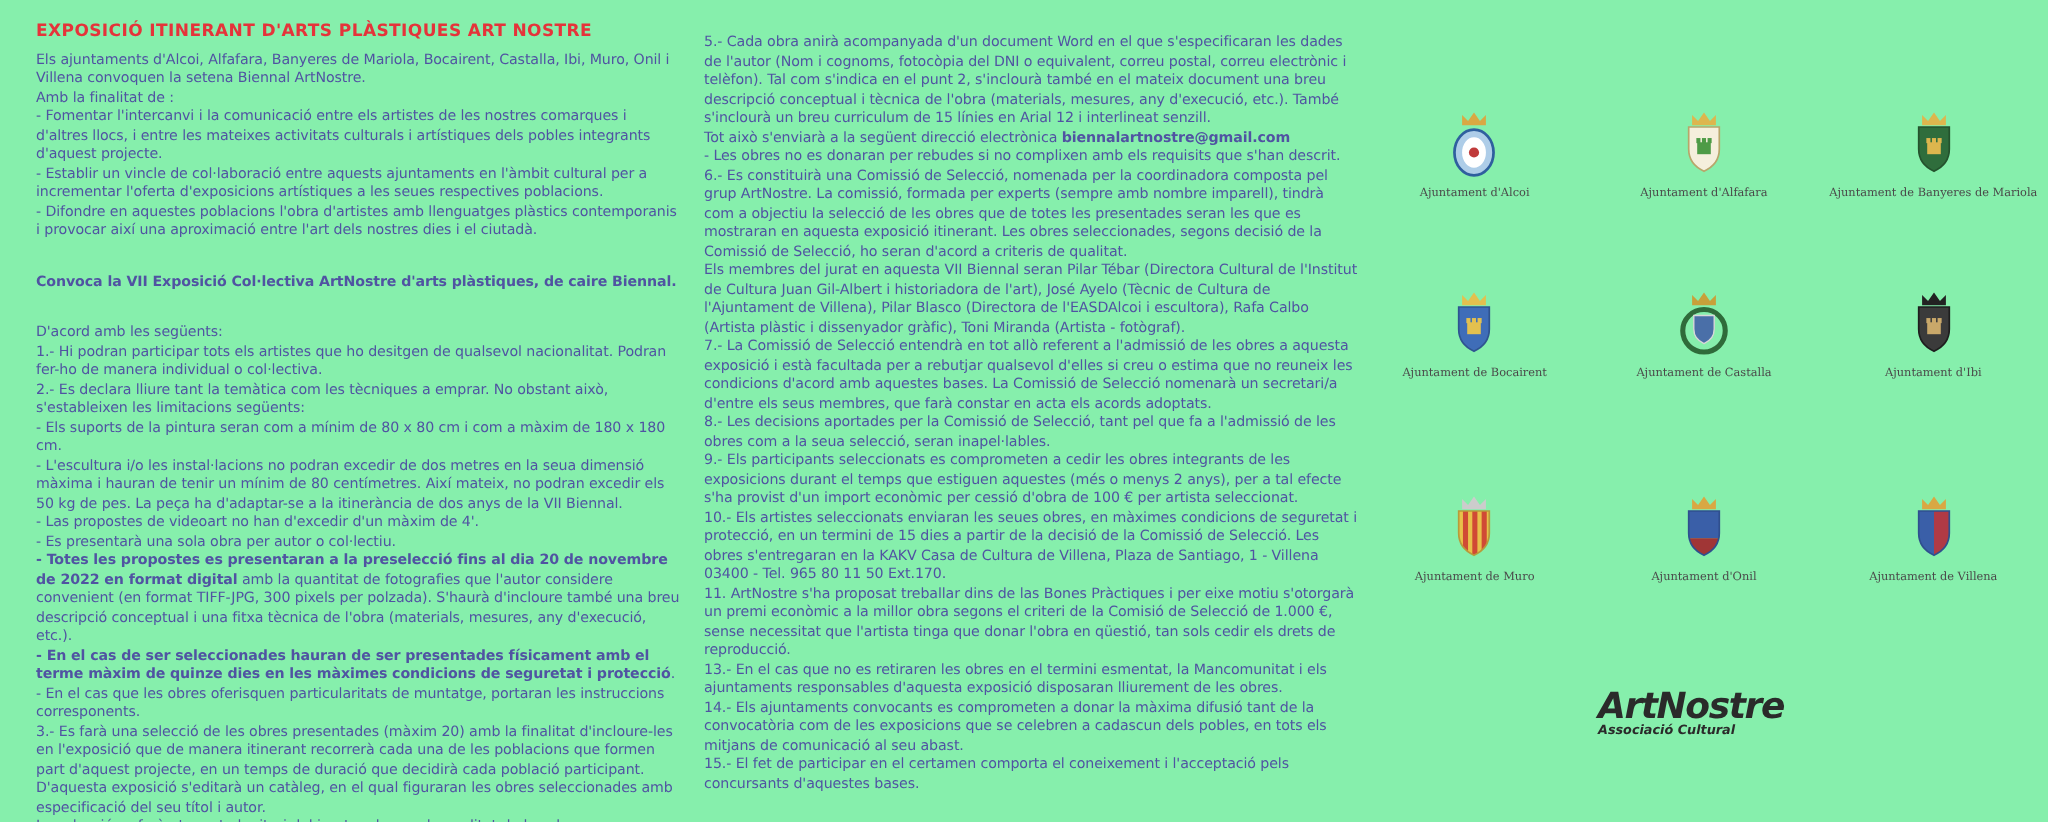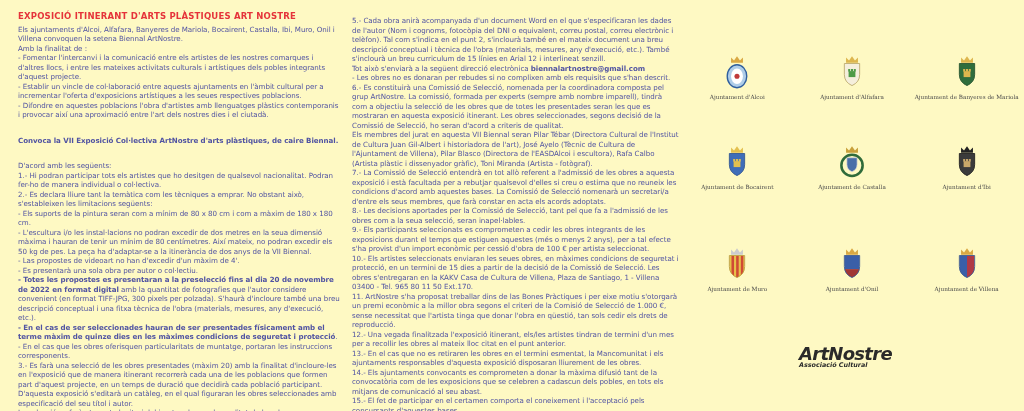--- a/index.html
+++ b/index.html
@@ -1,16 +1,16 @@
 <!DOCTYPE html>
 <html style="--body: #5053a2; --accent: #e5333a;"><head>
 <meta charset="utf-8">
 <style>
   html,body{margin:0;padding:0;background:#e9e9e9;}
-  .page{position:relative;width:1024px;height:411px;background:#fef9c3;overflow:hidden;
+  .page{position:relative;width:1024px;height:411px;background:#86efac;overflow:hidden;
         font-family:"DejaVu Sans",sans-serif;}
   .col{position:absolute;top:12px;font-size:7.1px;line-height:9.5px;color:var(--body,#5053a2);
        letter-spacing:-0.05px;}
   .col-left{left:18px;width:323px;}
   .col-mid{left:352px;width:327px;top:16px;}
   .doc-title{font-size:8.5px;font-weight:bold;color:var(--accent,#e5333a);margin:0 0 3px 0;
              letter-spacing:0.2px;}
   .col p{margin:0;}
   .col p.sb{margin-top:16px;}
   .b{font-weight:bold;}
@@ -59,21 +59,20 @@
         <p><span>5.- Cada obra anirà acompanyada d'un document Word en el que s'especificaran les dades de l'autor (Nom i cognoms, fotocòpia del DNI o equivalent, correu postal, correu electrònic i telèfon). Tal com s'indica en el punt 2, s'inclourà també en el mateix document una breu descripció conceptual i tècnica de l'obra (materials, mesures, any d'execució, etc.). També s'inclourà un breu curriculum de 15 línies en Arial 12 i interlineat senzill.</span></p>
         <p><span>Tot això s'enviarà a la següent direcció electrònica </span><span class="b">biennalartnostre@gmail.com</span></p>
         <p><span>- Les obres no es donaran per rebudes si no complixen amb els requisits que s'han descrit.</span></p>
         <p><span>6.- Es constituirà una Comissió de Selecció, nomenada per la coordinadora composta pel grup ArtNostre. La comissió, formada per experts (sempre amb nombre imparell), tindrà com a objectiu la selecció de les obres que de totes les presentades seran les que es mostraran en aquesta exposició itinerant. Les obres seleccionades, segons decisió de la Comissió de Selecció, ho seran d'acord a criteris de qualitat.</span></p>
         <p><span>Els membres del jurat en aquesta VII Biennal seran Pilar Tébar (Directora Cultural de l'Institut de Cultura Juan Gil-Albert i historiadora de l'art), José Ayelo (Tècnic de Cultura de l'Ajuntament de Villena), Pilar Blasco (Directora de l'EASDAlcoi i escultora), Rafa Calbo (Artista plàstic i dissenyador gràfic), Toni Miranda (Artista - fotògraf).</span></p>
         <p><span>7.- La Comissió de Selecció entendrà en tot allò referent a l'admissió de les obres a aquesta exposició i està facultada per a rebutjar qualsevol d'elles si creu o estima que no reuneix les condicions d'acord amb aquestes bases. La Comissió de Selecció nomenarà un secretari/a d'entre els seus membres, que farà constar en acta els acords adoptats.</span></p>
         <p><span>8.- Les decisions aportades per la Comissió de Selecció, tant pel que fa a l'admissió de les obres com a la seua selecció, seran inapel·lables.</span></p>
         <p><span>9.- Els participants seleccionats es comprometen a cedir les obres integrants de les exposicions durant el temps que estiguen aquestes (més o menys 2 anys), per a tal efecte s'ha provist d'un import econòmic per cessió d'obra de 100 € per artista seleccionat.</span></p>
         <p><span>10.- Els artistes seleccionats enviaran les seues obres, en màximes condicions de seguretat i protecció, en un termini de 15 dies a partir de la decisió de la Comissió de Selecció. Les obres s'entregaran en la KAKV Casa de Cultura de Villena, Plaza de Santiago, 1 - Villena 03400 - Tel. 965 80 11 50  Ext.170.</span></p>
         <p><span>11. ArtNostre s'ha proposat treballar dins de las Bones Pràctiques i per eixe motiu s'otorgarà un premi econòmic a la millor obra segons el criteri de la Comisió de Selecció de 1.000 €, sense necessitat que l'artista tinga que donar l'obra en qüestió, tan sols cedir els drets de reproducció.</span></p>
-        <p><span>12.- Una vegada finalitzada l'exposició itinerant, els/les artistes tindran de termini d'un mes per a recollir les obres al mateix lloc citat en el punt anterior.</span></p>
         <p><span>13.- En el cas que no es retiraren les obres en el termini esmentat, la Mancomunitat i els ajuntaments responsables d'aquesta exposició disposaran lliurement de les obres.</span></p>
         <p><span>14.- Els ajuntaments convocants es comprometen a donar la màxima difusió tant de la convocatòria com de les exposicions que se celebren a cadascun dels pobles, en tots els mitjans de comunicació al seu abast.</span></p>
         <p><span>15.- El fet de participar en el certamen comporta el coneixement i l'acceptació pels concursants d'aquestes bases.</span></p>
       </div>
   </div>
 
   <div class="crests" id="crest-grid">
       <div class="crest-cell">
         <div class="crest-icon">
           <svg viewBox="0 0 40 44" xmlns="http://www.w3.org/2000/svg">

